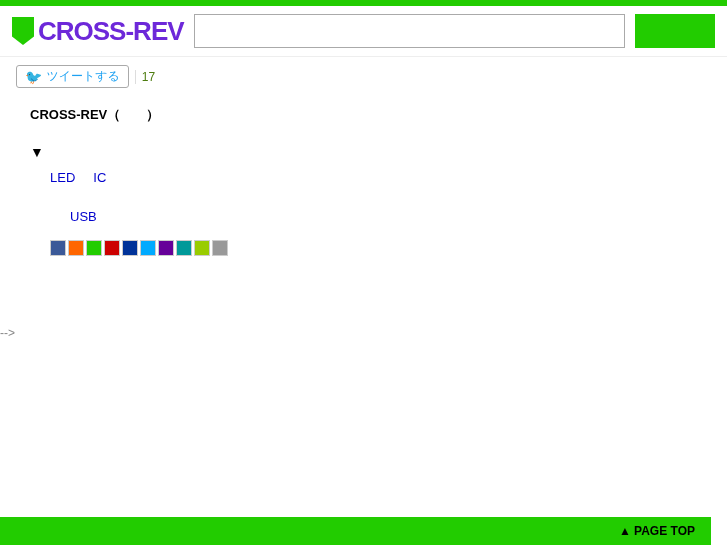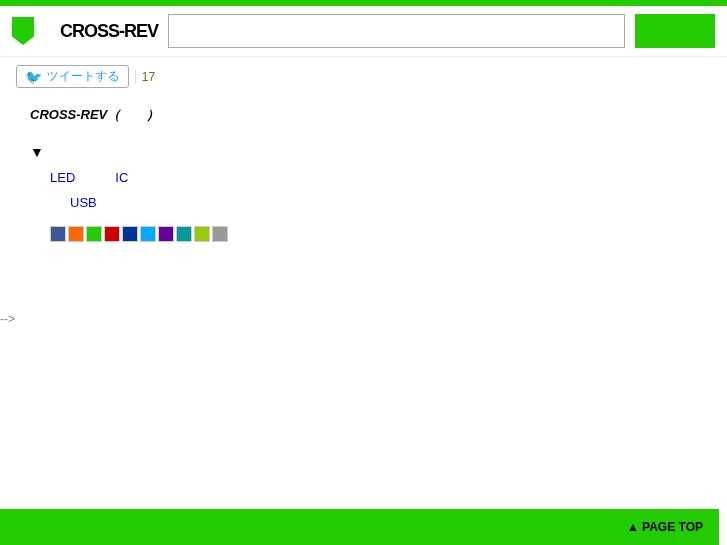--- a/index.html
+++ b/index.html
@@ -37,26 +37,25 @@
 
     #logo-flag {
       width: 22px;
       height: 28px;
       background: #22cc00;
       clip-path: polygon(0 0, 100% 0, 100% 70%, 50% 100%, 0 70%);
       margin-right: 4px;
     }
 
     #logo-text {
-      font-size: 18px;
+      font-size: 26px;
       font-weight: 900;
-      color: #000000;
+      color: #6d28d9;
       letter-spacing: -1px;
       font-family: Arial Black, Arial, sans-serif;
-      margin-left: 22px;
     }
 
     #search-box {
       flex: 1;
       height: 34px;
       border: 1px solid #aaa;
       padding: 0 8px;
       font-size: 14px;
       outline: none;
     }
@@ -105,34 +104,33 @@
     
     #main-content {
       padding: 10px 30px 20px 30px;
     }
 
     #site-title {
       font-size: 13px;
       font-weight: bold;
       margin-bottom: 20px;
       color: #000;
-      font-style: italic;
     }
 
     #triangle-marker {
       color: #000;
       font-size: 14px;
       margin-bottom: 10px;
     }
 
     #nav-links {
       margin-left: 20px;
-      margin-bottom: 10px;
-      display: flex;
-      gap: 40px;
+      margin-bottom: 24px;
+      display: flex;
+      gap: 18px;
       align-items: center;
     }
 
     .nav-link {
       color: #0000cc;
       text-decoration: none;
       font-size: 13px;
       cursor: pointer;
     }
 
@@ -175,23 +173,23 @@
       font-size: 12px;
       margin-top: 20px;
       padding: 10px 0;
     }
 
     
     #bottom-bar {
       position: absolute;
       bottom: 0;
       left: 0;
-      right: 8px;
-      background: #22cc00;
-      height: 36px;
+      right: 16px;
+      background: #22cc00;
+      height: 28px;
       display: flex;
       align-items: center;
       justify-content: flex-end;
       padding: 0 16px;
     }
 
     #page-top-button {
       color: #000;
       font-size: 12px;
       font-weight: bold;

